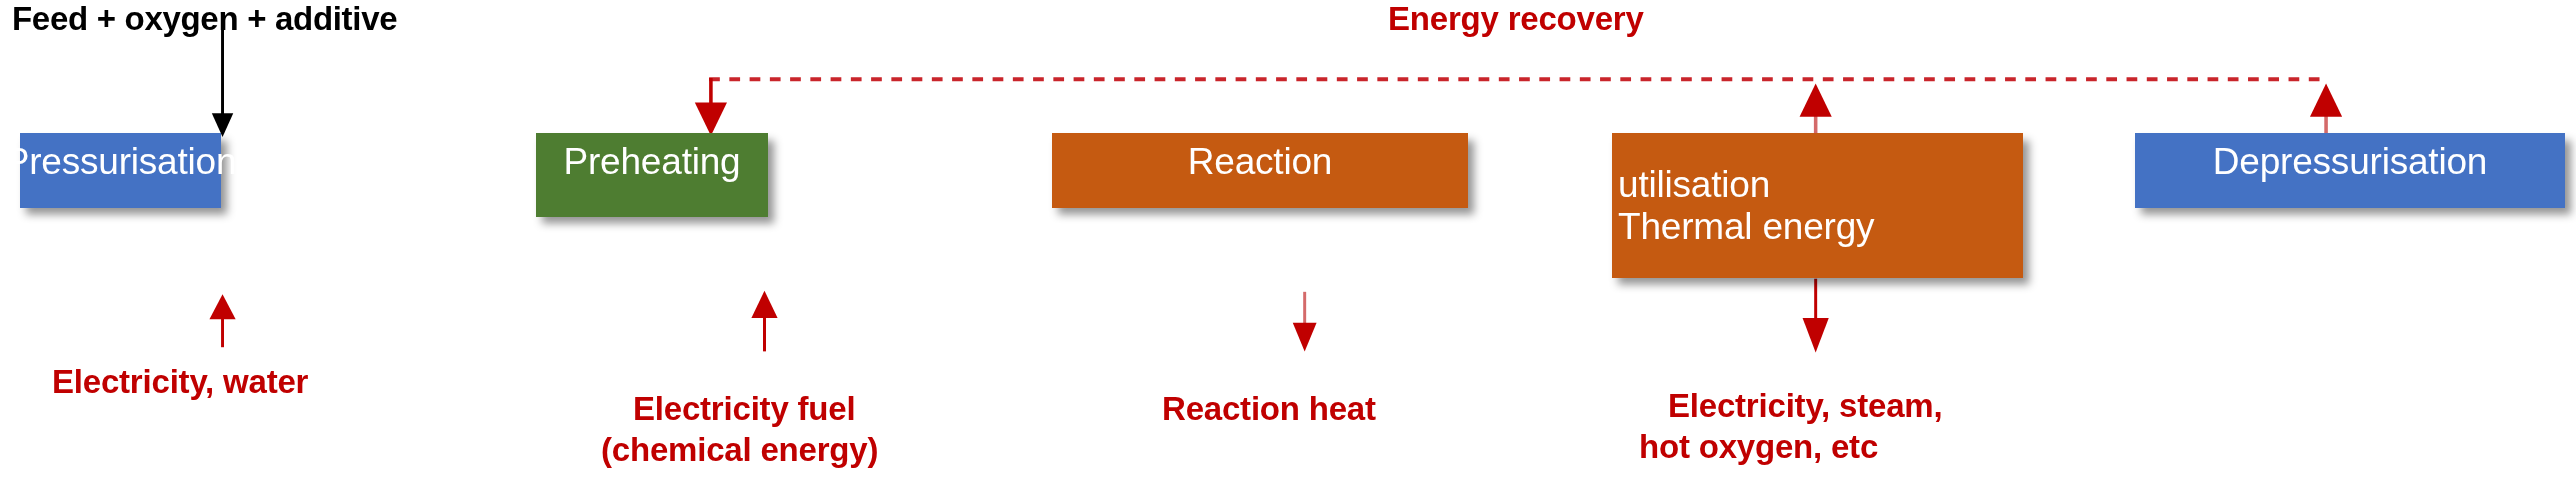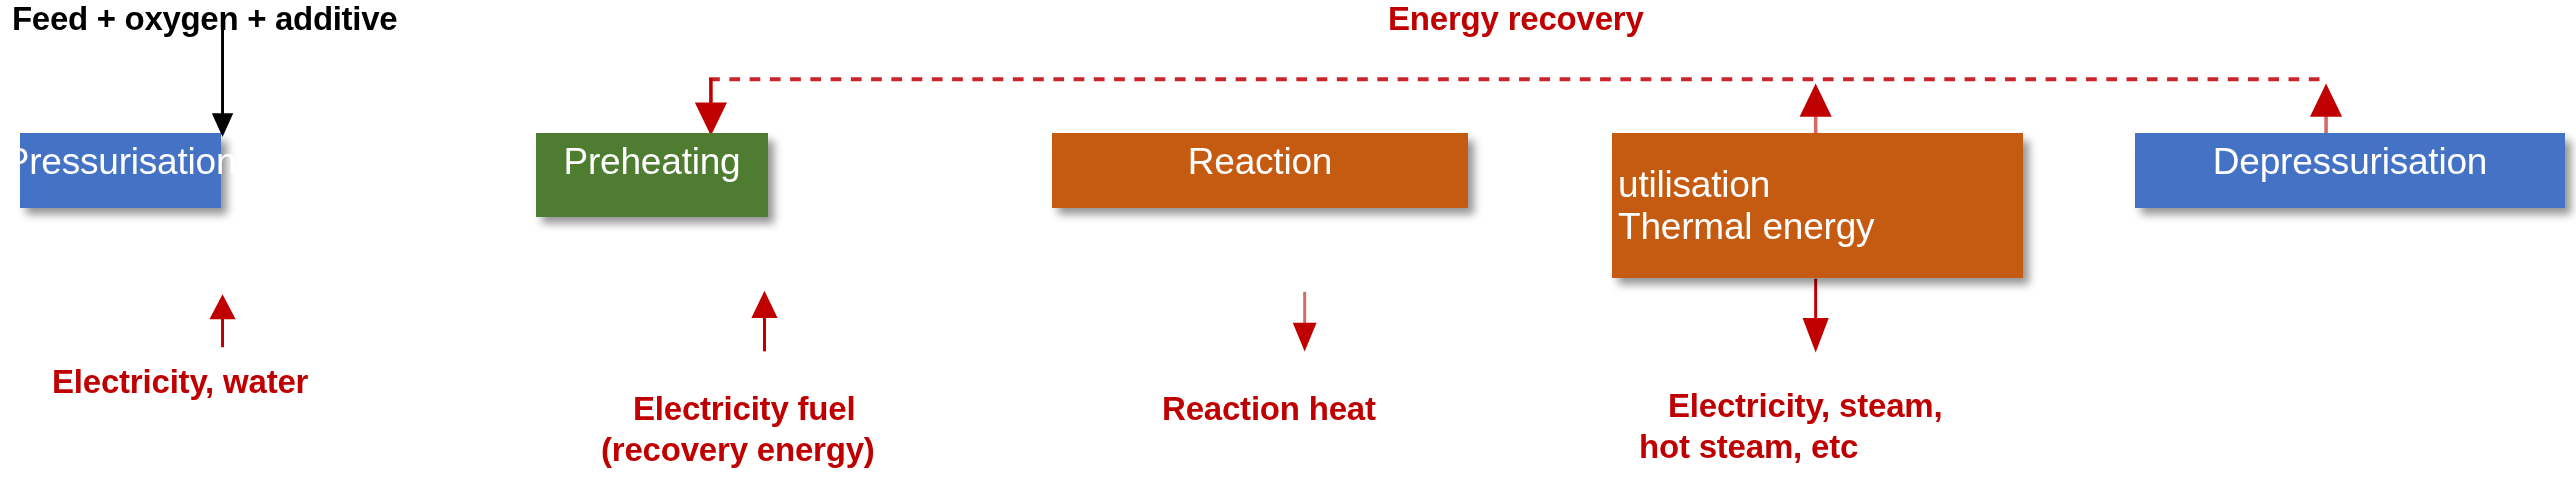--- a/index.html
+++ b/index.html
@@ -107,22 +107,22 @@
   </div>
 
   <div class="pbox" style="left:2135px;top:133px;width:430px;height:75px;background:#4472C4;">
     <span>Depressurisation</span>
   </div>
 
   <div class="lbl lbl-red" style="left:52px;top:363px;">Electricity, water</div>
 
   <div class="lbl lbl-red" style="left:633px;top:390px;">Electricity fuel</div>
 
-  <div class="lbl lbl-red" style="left:601px;top:431px;">(recovery energy)</div>
+  <div class="lbl lbl-red" style="left:601px;top:431px;">(chemical energy)</div>
 
   <div class="lbl lbl-red" style="left:1162px;top:390px;">Reaction heat</div>
 
   <div class="lbl lbl-red" style="left:1668px;top:387px;">Electricity, steam,</div>
 
-  <div class="lbl lbl-red" style="left:1639px;top:428px;">hot steam, etc</div>
+  <div class="lbl lbl-red" style="left:1639px;top:428px;">hot oxygen, etc</div>
 
 </div>
 
 
 </body></html>

